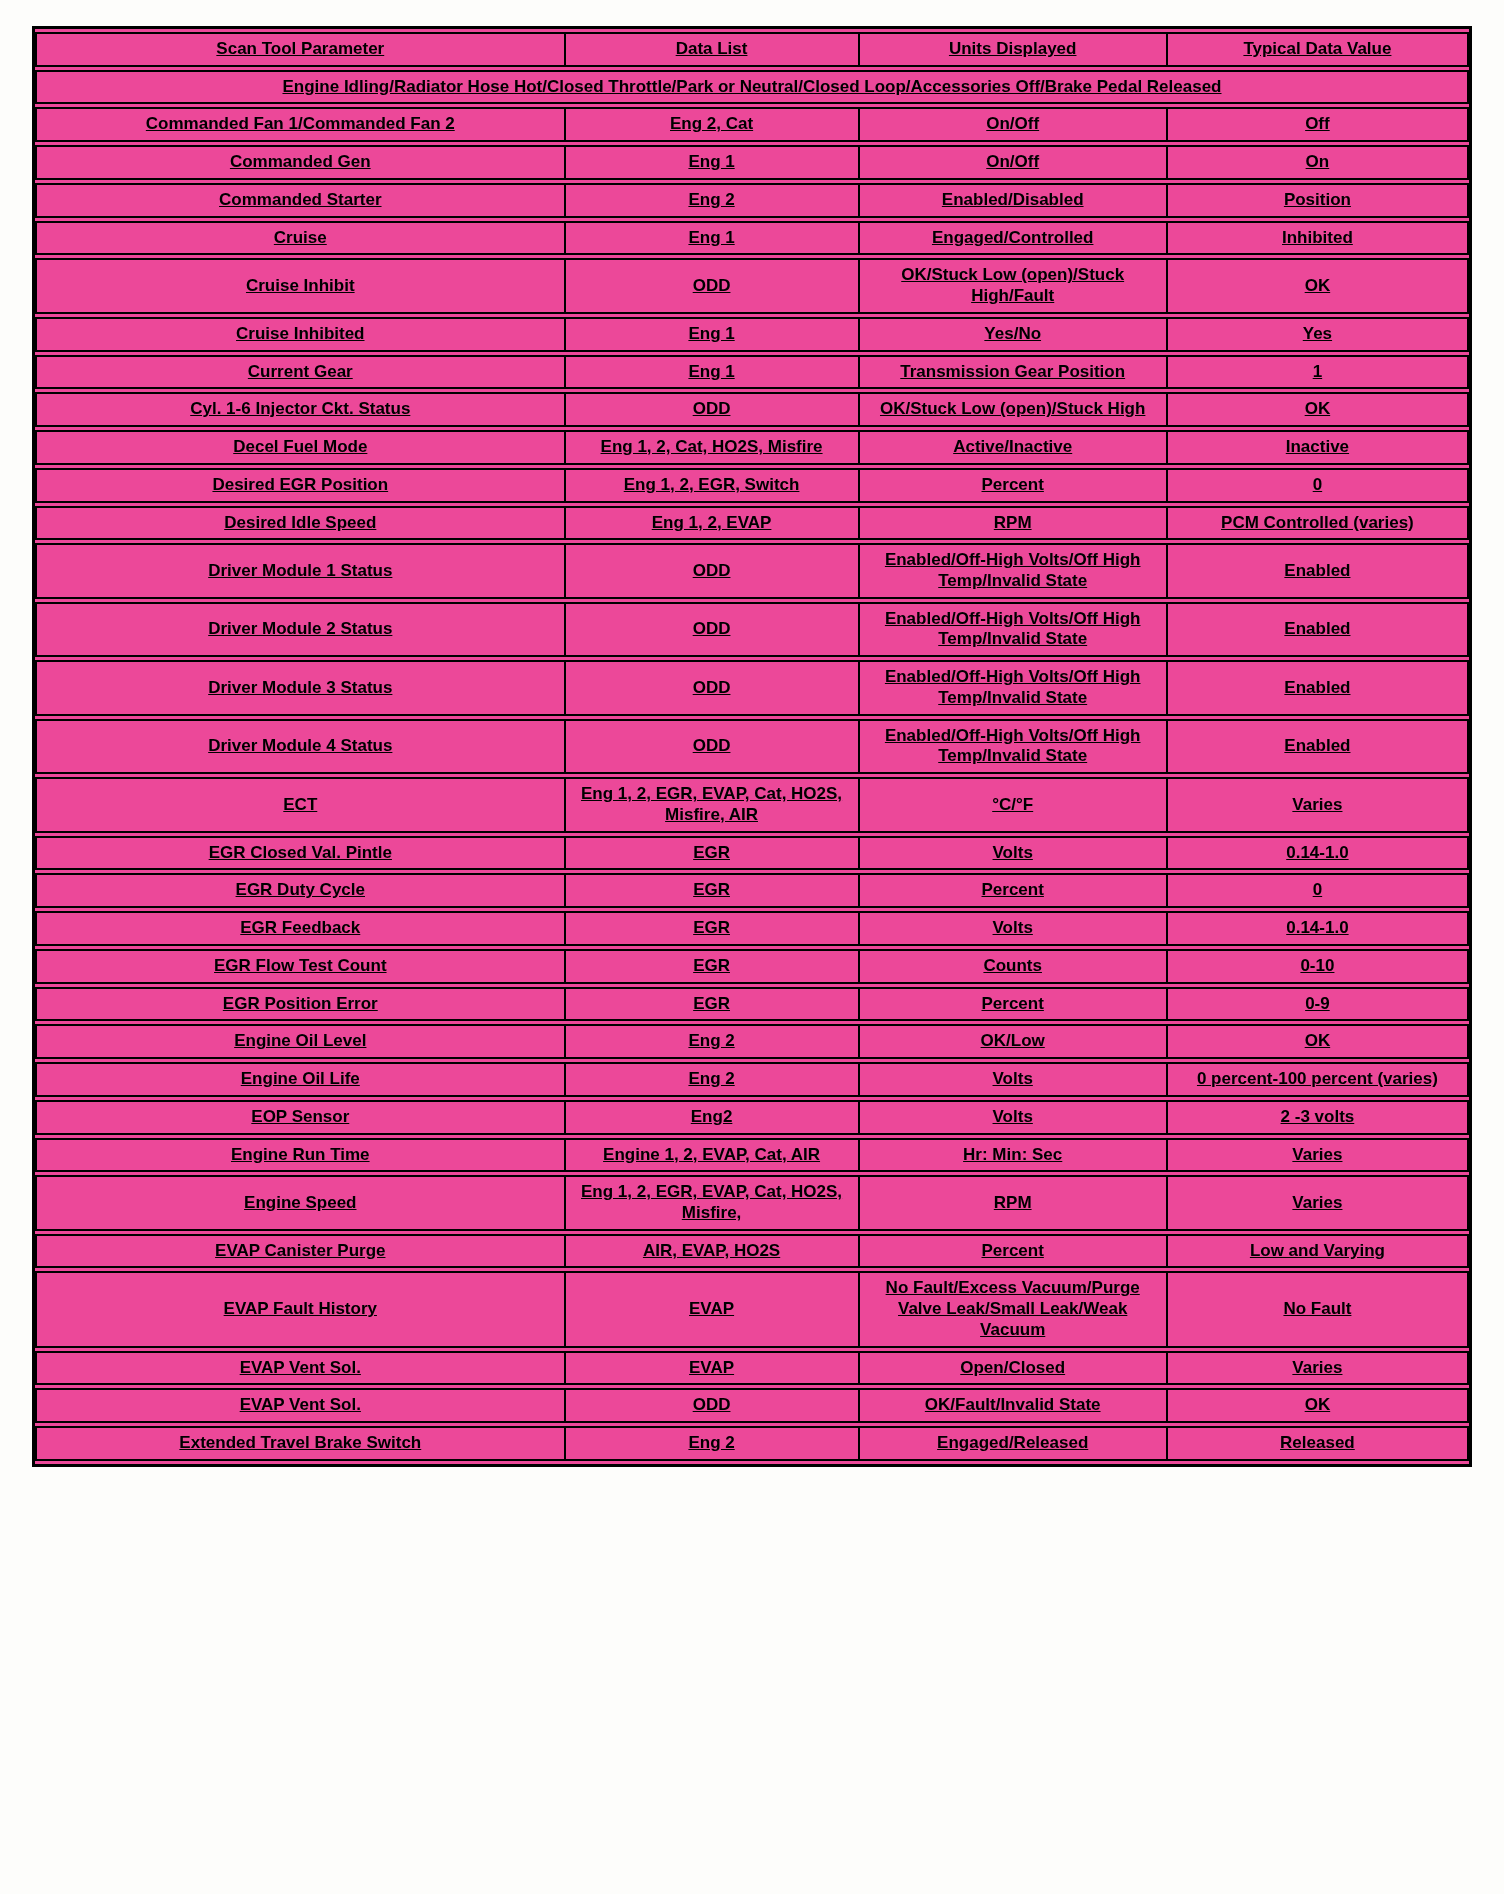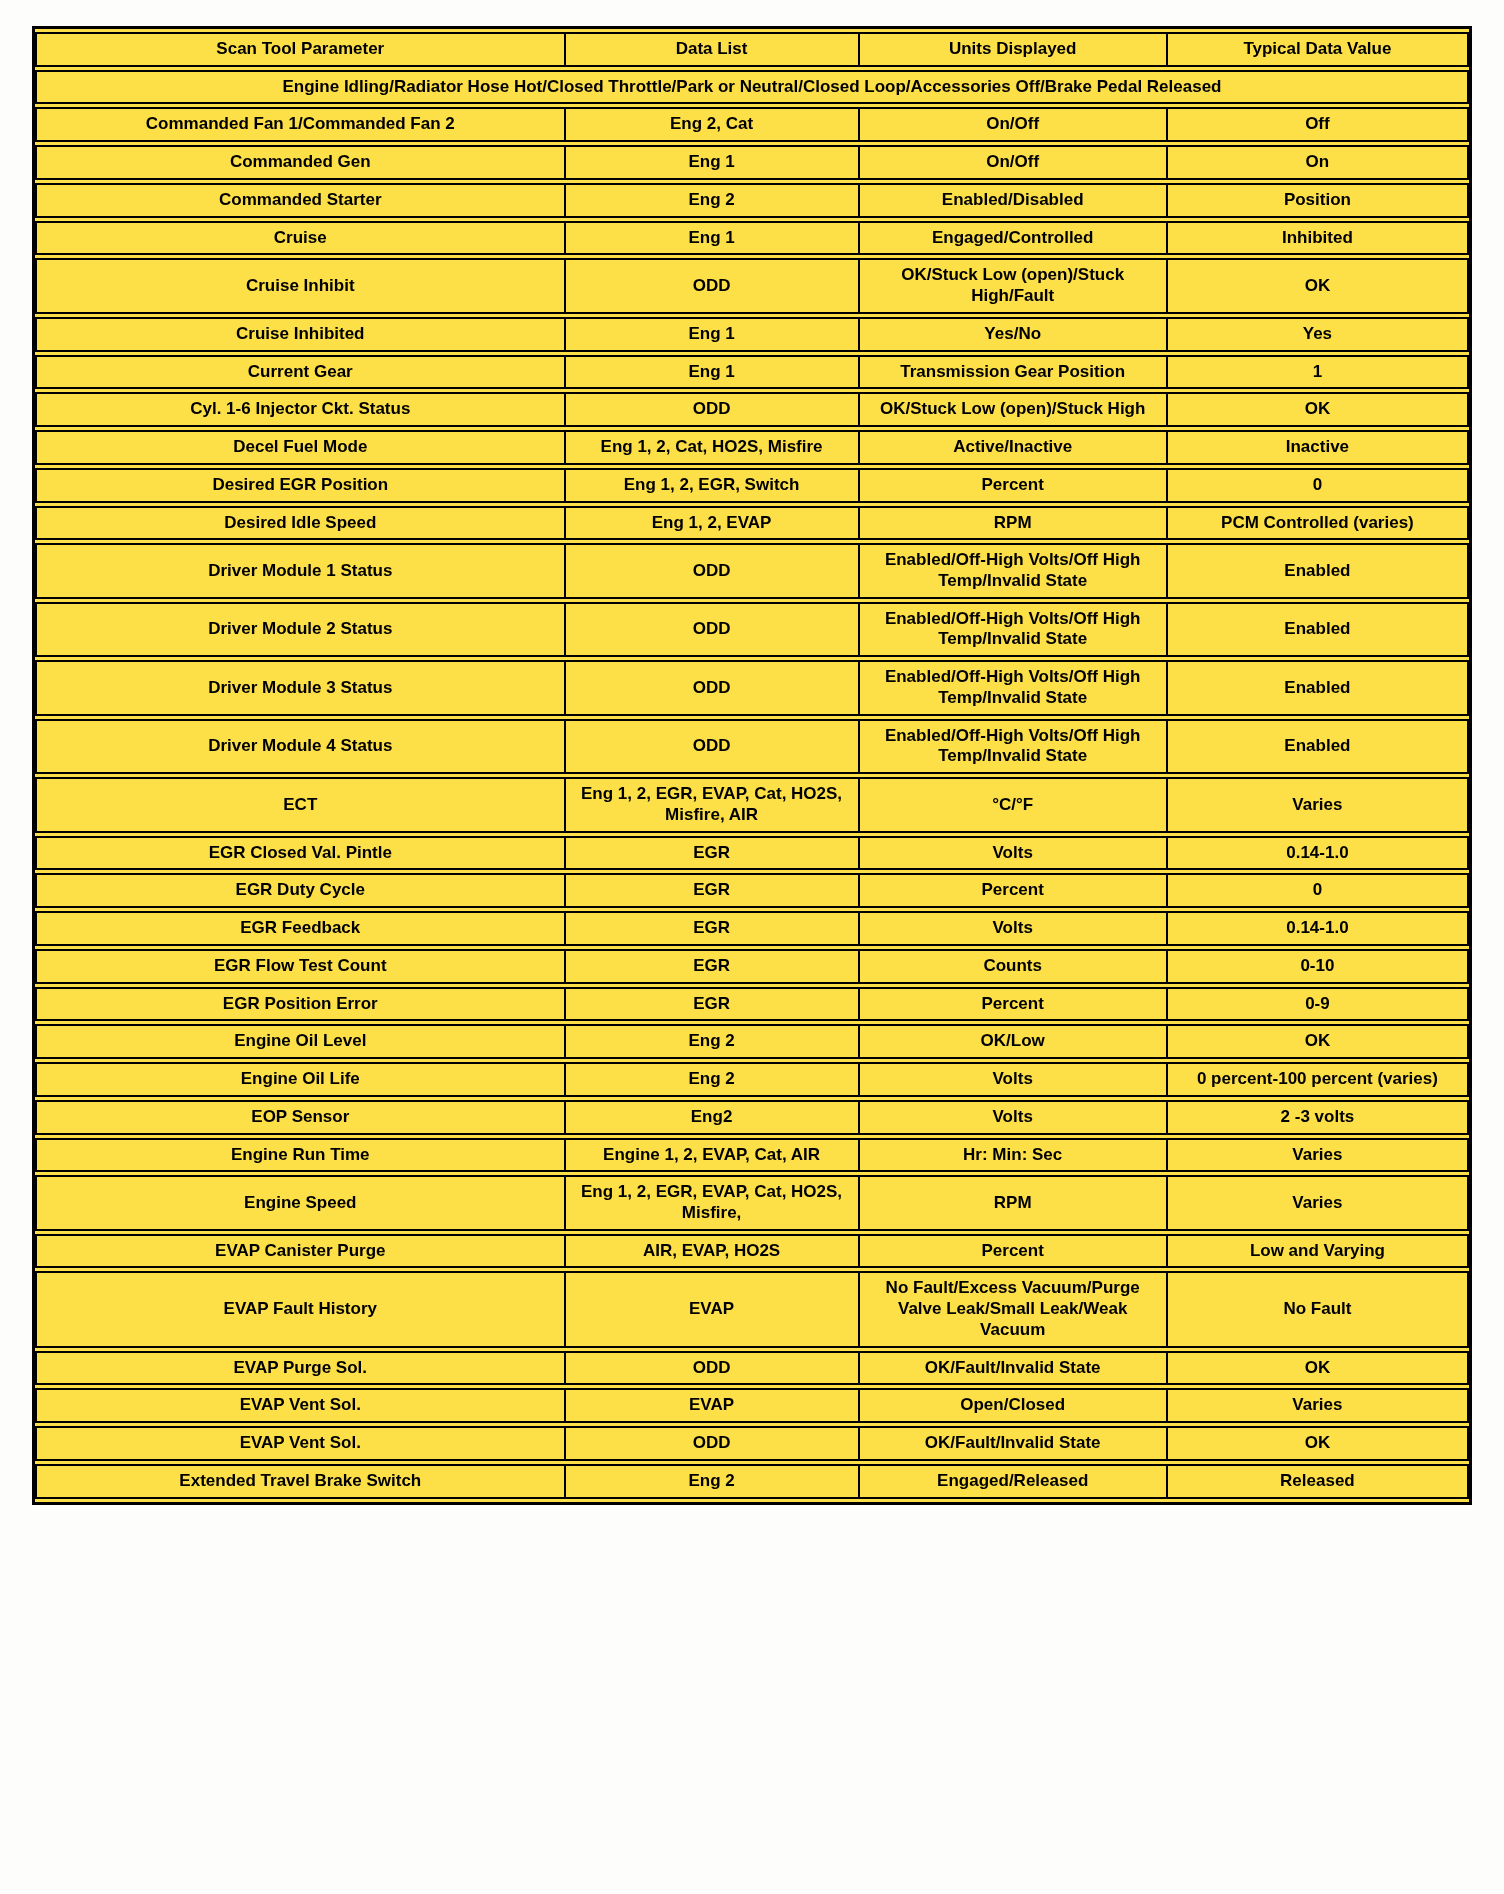--- a/index.html
+++ b/index.html
@@ -13,21 +13,22 @@
     padding: 26px 32px 30px 32px;
   }
   .page {
     width: 100%;
   }
   table.scan-table {
     width: 100%;
     border-collapse: separate;
     border-spacing: 0 3px;
     border: 3px solid #000;
-    background: #fde047;
+    background: #ec4899;
+    text-decoration: underline;
   }
   table.scan-table th,
   table.scan-table td {
     border-top: 2px solid #000;
     border-bottom: 2px solid #000;
     border-right: 2px solid #000;
     font-weight: bold;
     text-align: center;
     vertical-align: middle;
     padding: 5px 8px;
@@ -267,26 +268,20 @@
     <td>Low and Varying</td>
   </tr>
 
   <tr>
     <td>EVAP Fault History</td>
     <td>EVAP</td>
     <td>No Fault/Excess Vacuum/Purge Valve Leak/Small Leak/Weak Vacuum</td>
     <td>No Fault</td>
   </tr>
 
-  <tr>
-    <td>EVAP Purge Sol.</td>
-    <td>ODD</td>
-    <td>OK/Fault/Invalid State</td>
-    <td>OK</td>
-  </tr>
 
   <tr>
     <td>EVAP Vent Sol.</td>
     <td>EVAP</td>
     <td>Open/Closed</td>
     <td>Varies</td>
   </tr>
 
   <tr>
     <td>EVAP Vent Sol.</td>

